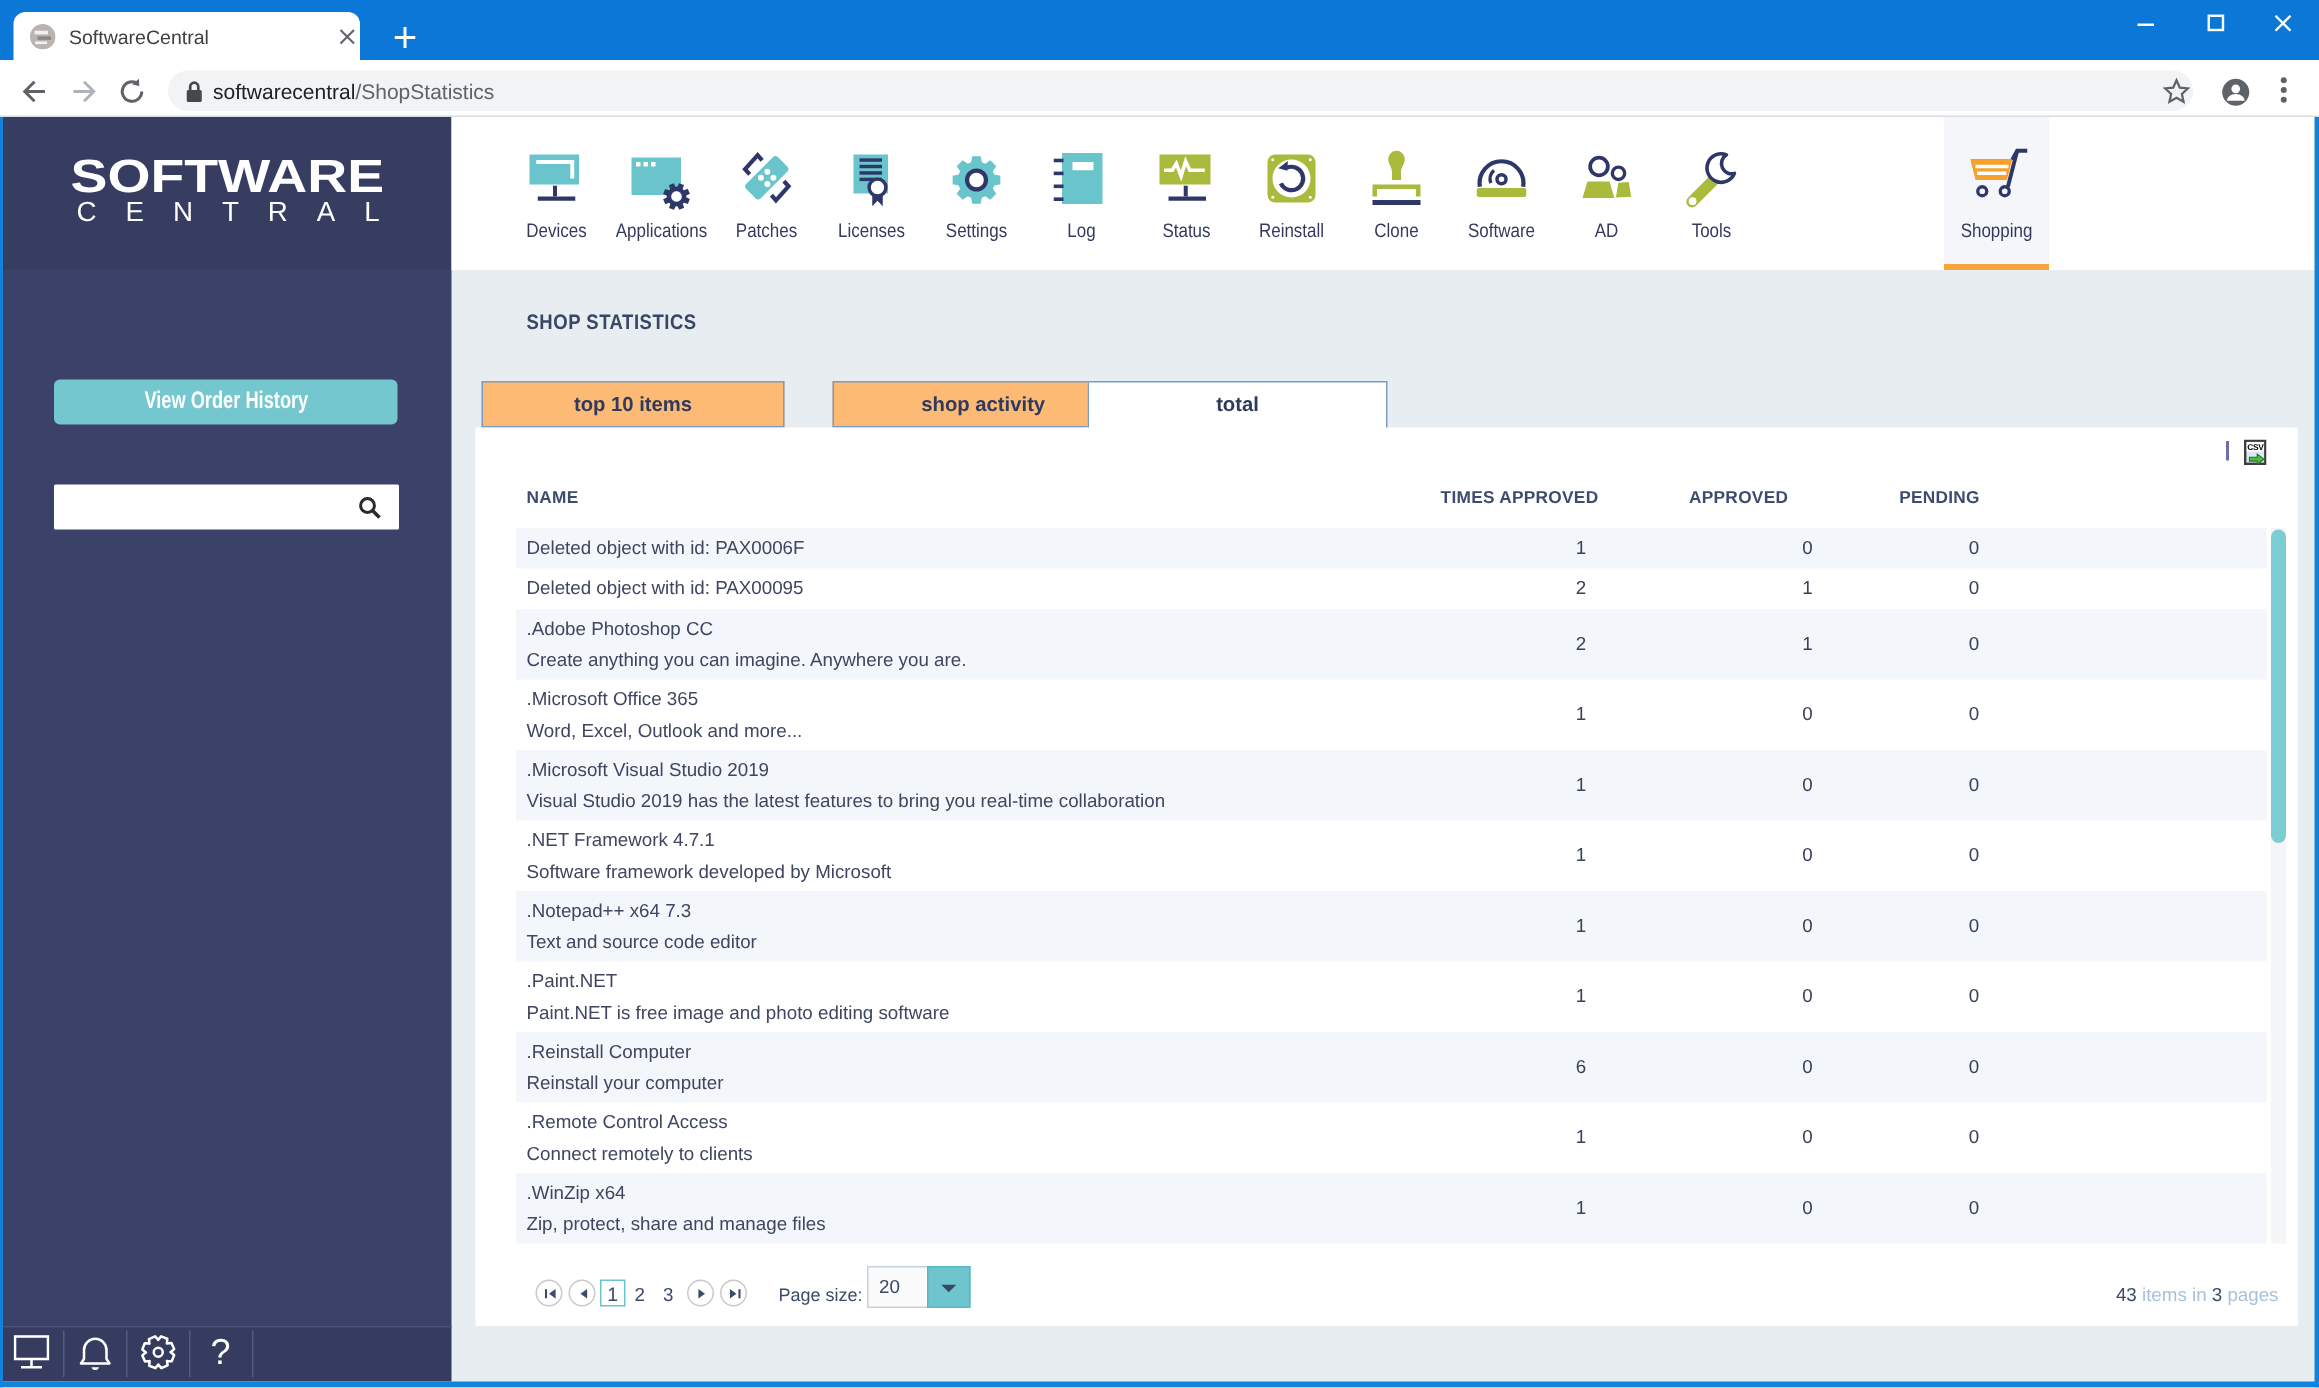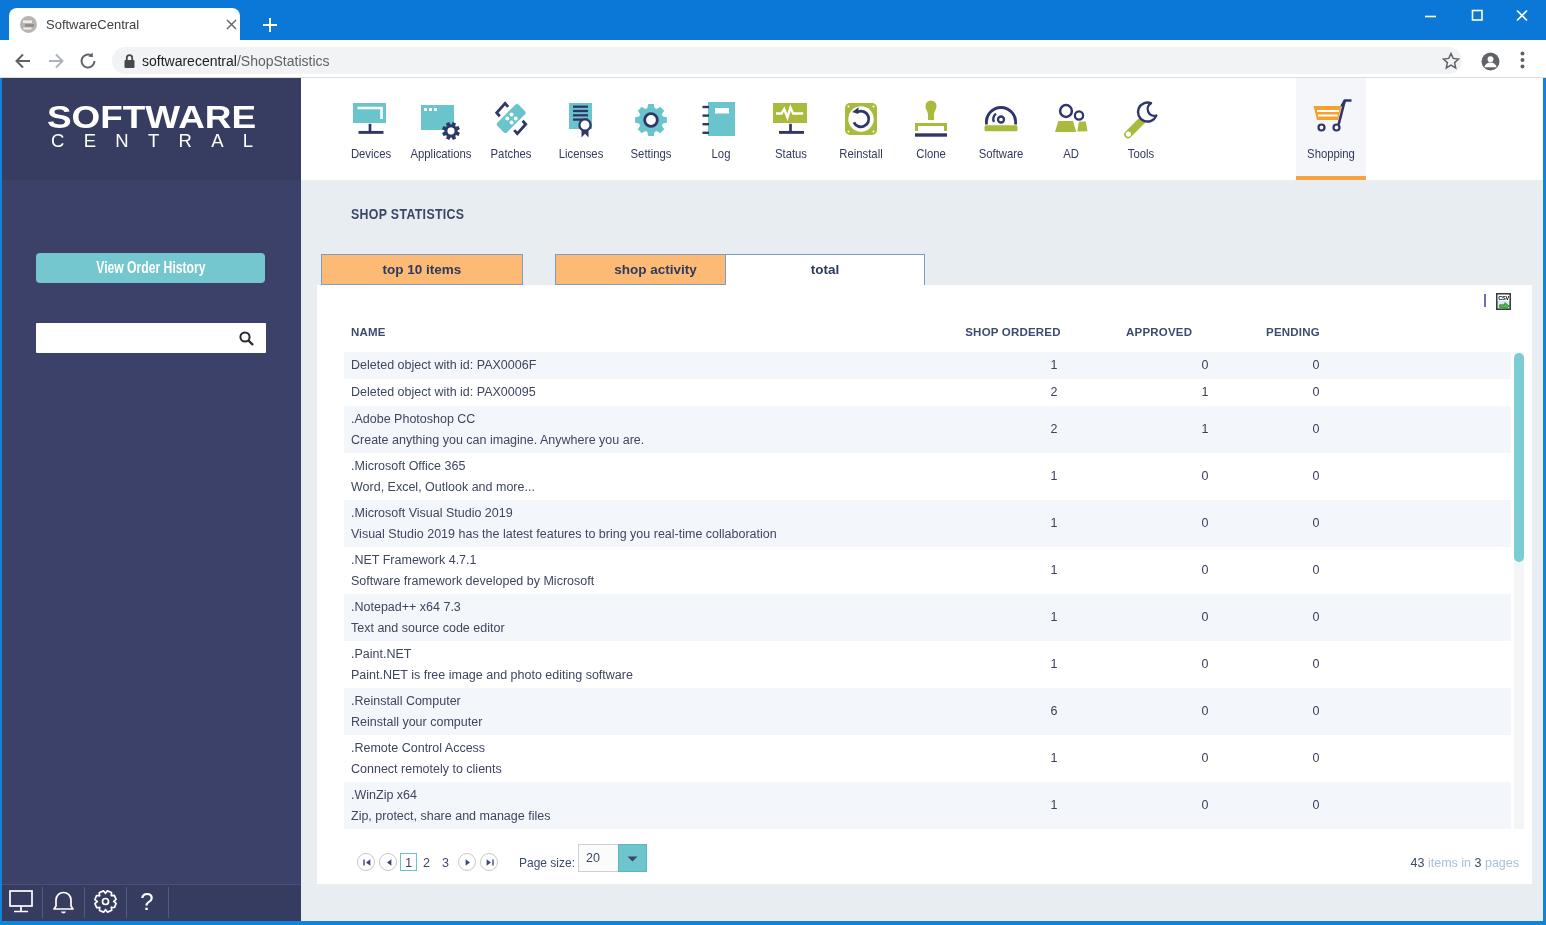--- a/index.html
+++ b/index.html
@@ -303,21 +303,21 @@
   <div class="abs" id="card"></div>
   <div class="abs" id="csvsep"></div>
   <svg class="abs" style="left:1496px;top:293px" width="15" height="17" viewBox="0 0 15 17">
     <rect x="0.8" y="0.8" width="13.4" height="15.4" fill="#dce7f8" stroke="#3d3d3d" stroke-width="1.6"></rect>
     <rect x="1.8" y="1.8" width="11.4" height="6.2" fill="#fff"></rect>
     <text x="7.6" y="7.3" font-size="5.6" font-weight="bold" text-anchor="middle" fill="#000" font-family="Liberation Sans" letter-spacing="-0.2">CSV</text>
     <path d="M3.6,11.8 h5.2 v-2.1 l4.6,3.4 -4.6,3.4 v-2.1 h-5.2 Z" fill="#52ba42" stroke="#1e7a1e" stroke-width="0.7"></path>
   </svg>
 
   <div class="hdr" style="left:351px;">NAME</div>
-  <div class="hdr" style="left:953px;width:120px;text-align:center;">SHOP ORDERED</div>
+  <div class="hdr" style="left:953px;width:120px;text-align:center;">TIMES APPROVED</div>
   <div class="hdr" style="left:1126px;width:120px;text-align:left;">APPROVED</div>
   <div class="hdr" style="left:1233px;width:120px;text-align:center;">PENDING</div>
 
   <div class="row stripe" style="top:352px;height:27px;">
       <div class="rname" style="top:6px;">Deleted object with id: PAX0006F</div>
       <div class="num" style="left:680px;top:6px;">1</div>
       <div class="num" style="left:831px;top:6px;">0</div>
       <div class="num" style="left:942px;top:6px;">0</div>
     </div>
   <div class="row" style="top:379px;height:27px;">

